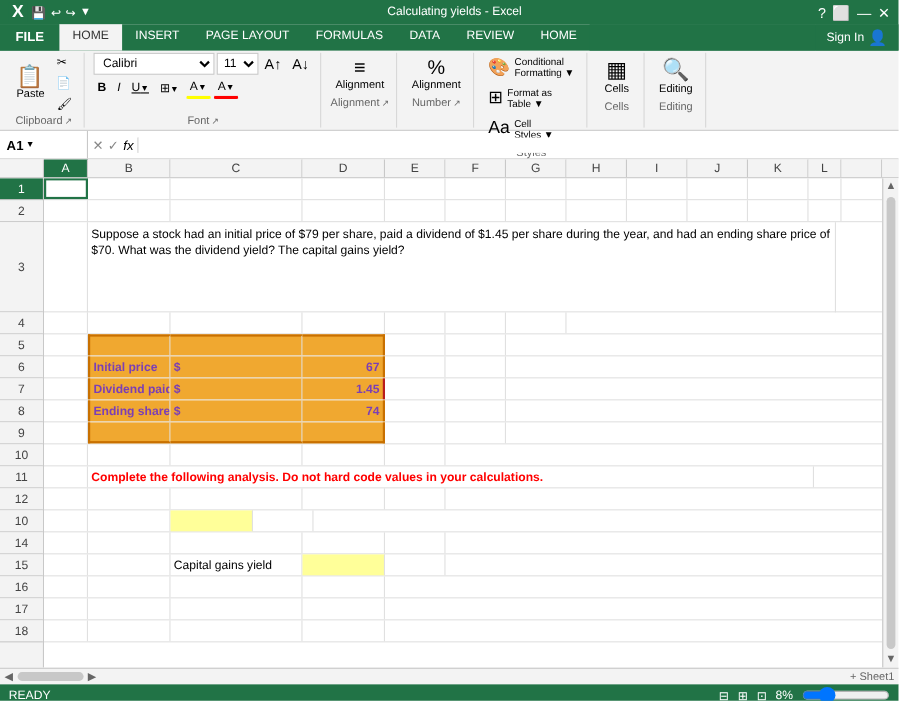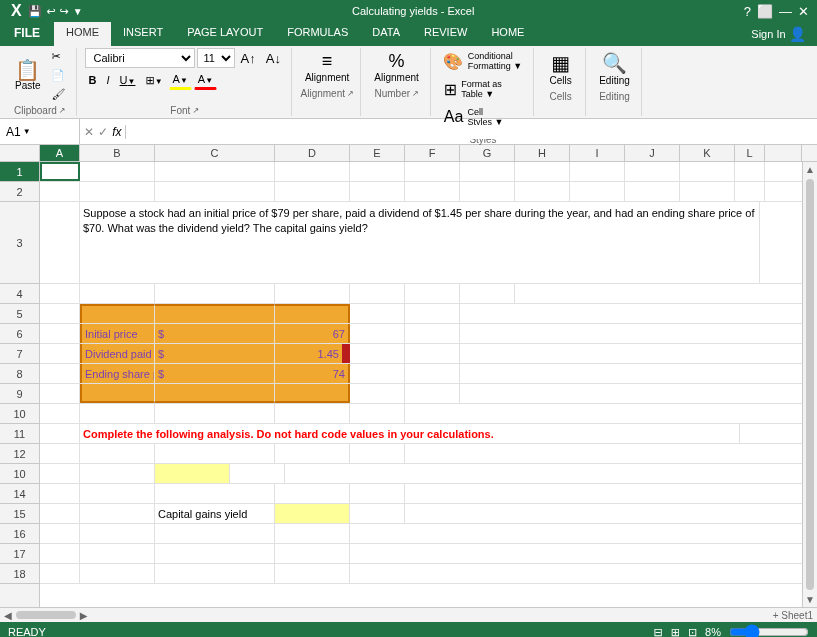--- a/index.html
+++ b/index.html
@@ -120,20 +120,21 @@
       background: white;
     }
     .name-box {
       width: 80px;
       border-right: 1px solid #c8c8c8;
       padding: 2px 6px;
       font-size: 12px;
       height: 100%;
       display: flex;
       align-items: center;
+      font-weight: bold;
     }
     .formula-bar-icons {
       display: flex;
       align-items: center;
       padding: 0 4px;
       gap: 4px;
       border-right: 1px solid #c8c8c8;
     }
     .formula-input {
       flex: 1;
@@ -195,21 +196,21 @@
     .col-J { width: 55px; min-width: 55px; }
     .col-K { width: 55px; min-width: 55px; }
     .col-L { width: 30px; min-width: 30px; }
 
     
     .row-h-normal { height: 20px; min-height: 20px; }
     .row-h-tall { height: 80px; min-height: 80px; }
 
     
     .orange-bg { background-color: #f0a830; }
-    .text-purple { color: #7b3fb5; font-weight: normal; }
+    .text-purple { color: #7b3fb5; font-weight: bold; }
 
     
     .yellow-bg { background: #ffff99; }
 
     
     .red-bold { color: red; font-weight: bold; font-size: 11px; }
 
     
     .scrollbar-right { width: 15px; background: #f3f3f3; border-left: 1px solid #c8c8c8; }
     .scrollbar-bottom { height: 15px; background: #f3f3f3; border-top: 1px solid #c8c8c8; display: flex; }
@@ -520,21 +521,21 @@
         </div>
 
         <div class="grid-row row-h-normal">
           <div class="cell col-A"></div>
           <div class="cell col-B orange-bg" style="border-left:2px solid #c87000;">
             <span class="text-purple">Dividend paid</span>
           </div>
           <div class="cell col-C orange-bg">
             <span class="text-purple">$</span>
           </div>
-          <div class="cell col-D orange-bg" style="justify-content:flex-end; border-right:8px solid #b91c1c;align-items:center;">
+          <div class="cell col-D orange-bg" style="justify-content:flex-end; border-right:2px solid #b91c1c;align-items:center;">
             <span class="text-purple">1.45</span>
           </div>
           <div class="cell col-E"></div>
           <div class="cell col-F"></div>
           <div style="flex:1;"></div>
         </div>
 
         <div class="grid-row row-h-normal">
           <div class="cell col-A"></div>
           <div class="cell col-B orange-bg" style="border-left:2px solid #c87000;">

